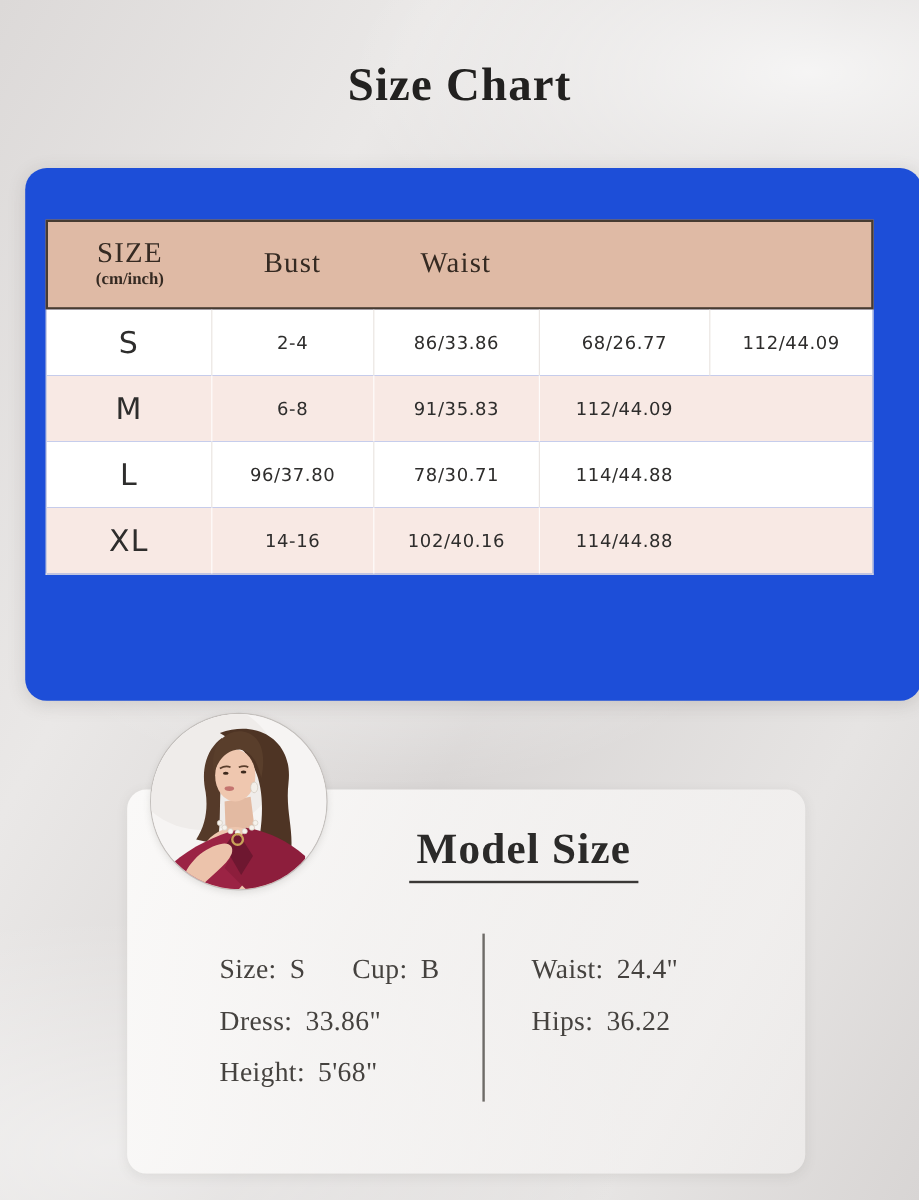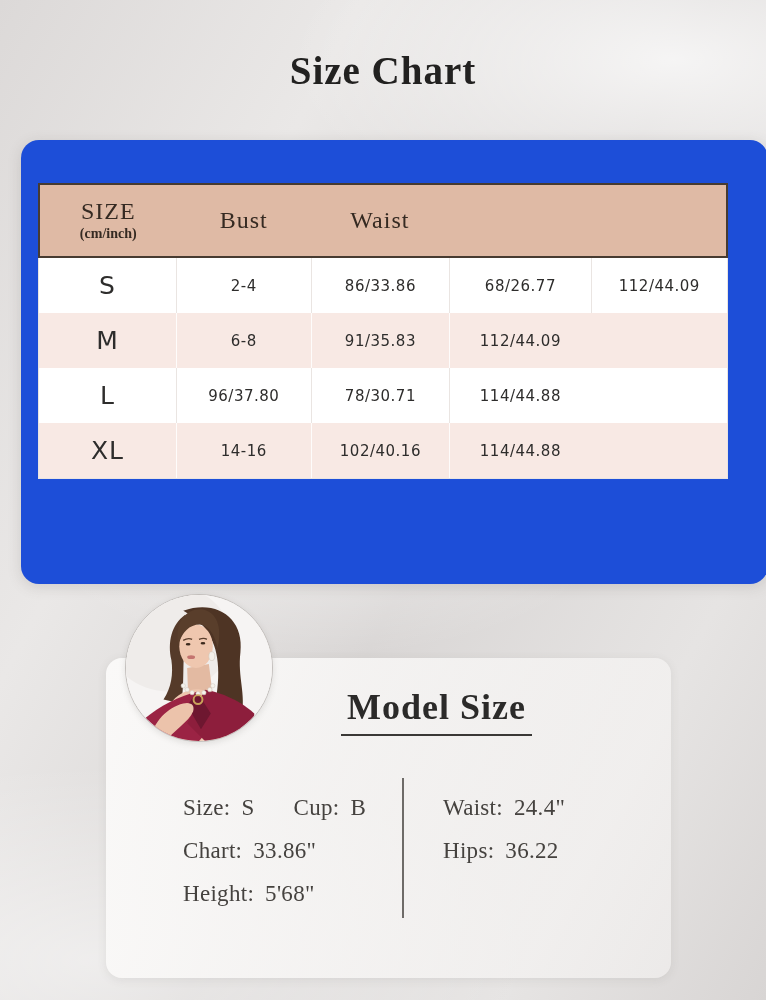--- a/index.html
+++ b/index.html
@@ -177,21 +177,21 @@
     <span class="model-title">Model Size</span>
   </div>
 
   <div class="v-divider"></div>
 
   <div class="stats-col stats-left">
     <div class="stat-line">
       <span>Size:</span><span class="val">S</span><span class="second">Cup:</span><span class="val">B</span>
     </div>
     <div class="stat-line">
-      <span>Chart:</span><span class="val">33.86"</span>
+      <span>Dress:</span><span class="val">33.86"</span>
     </div>
     <div class="stat-line">
       <span>Height:</span><span class="val">5'68"</span>
     </div>
   </div>
 
   <div class="stats-col stats-right">
     <div class="stat-line">
       <span>Waist:</span><span class="val">24.4"</span>
     </div>

